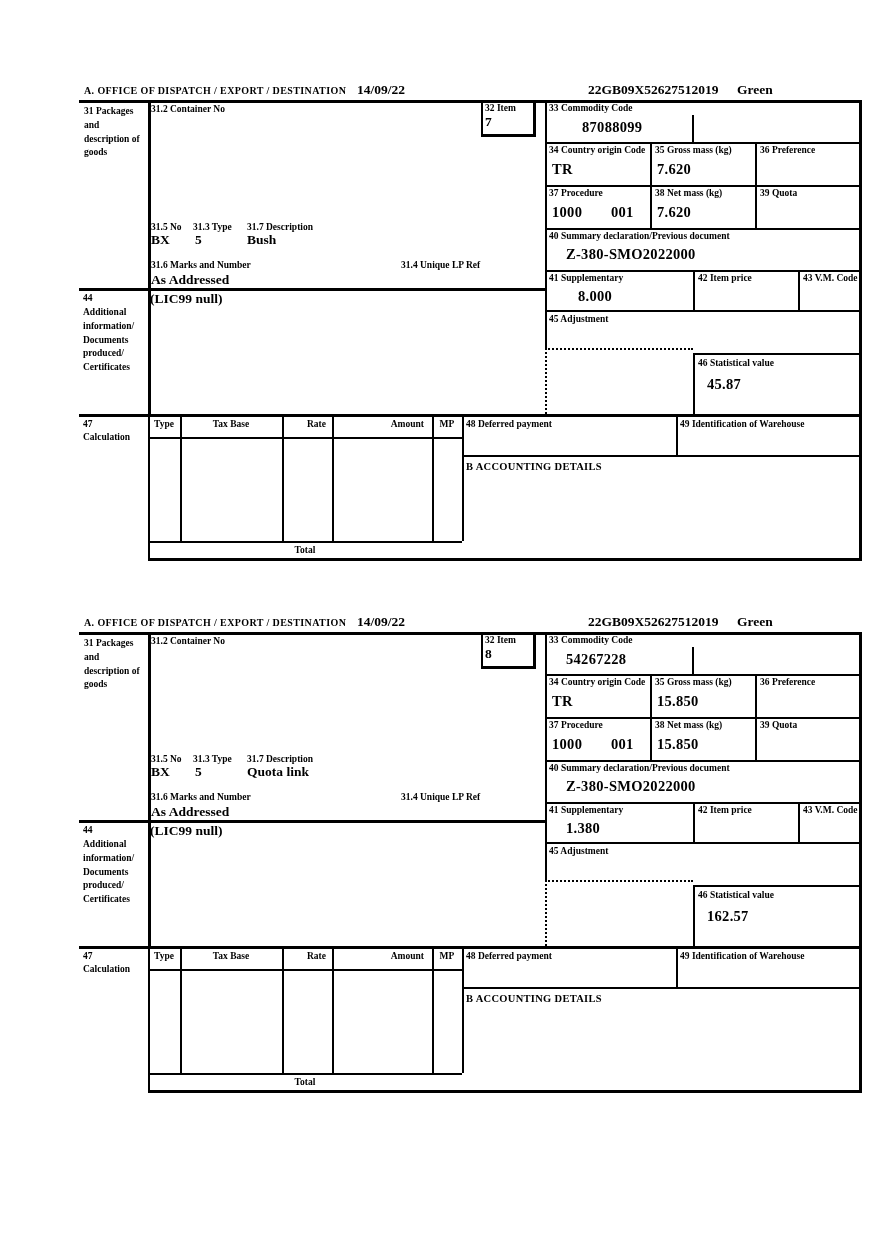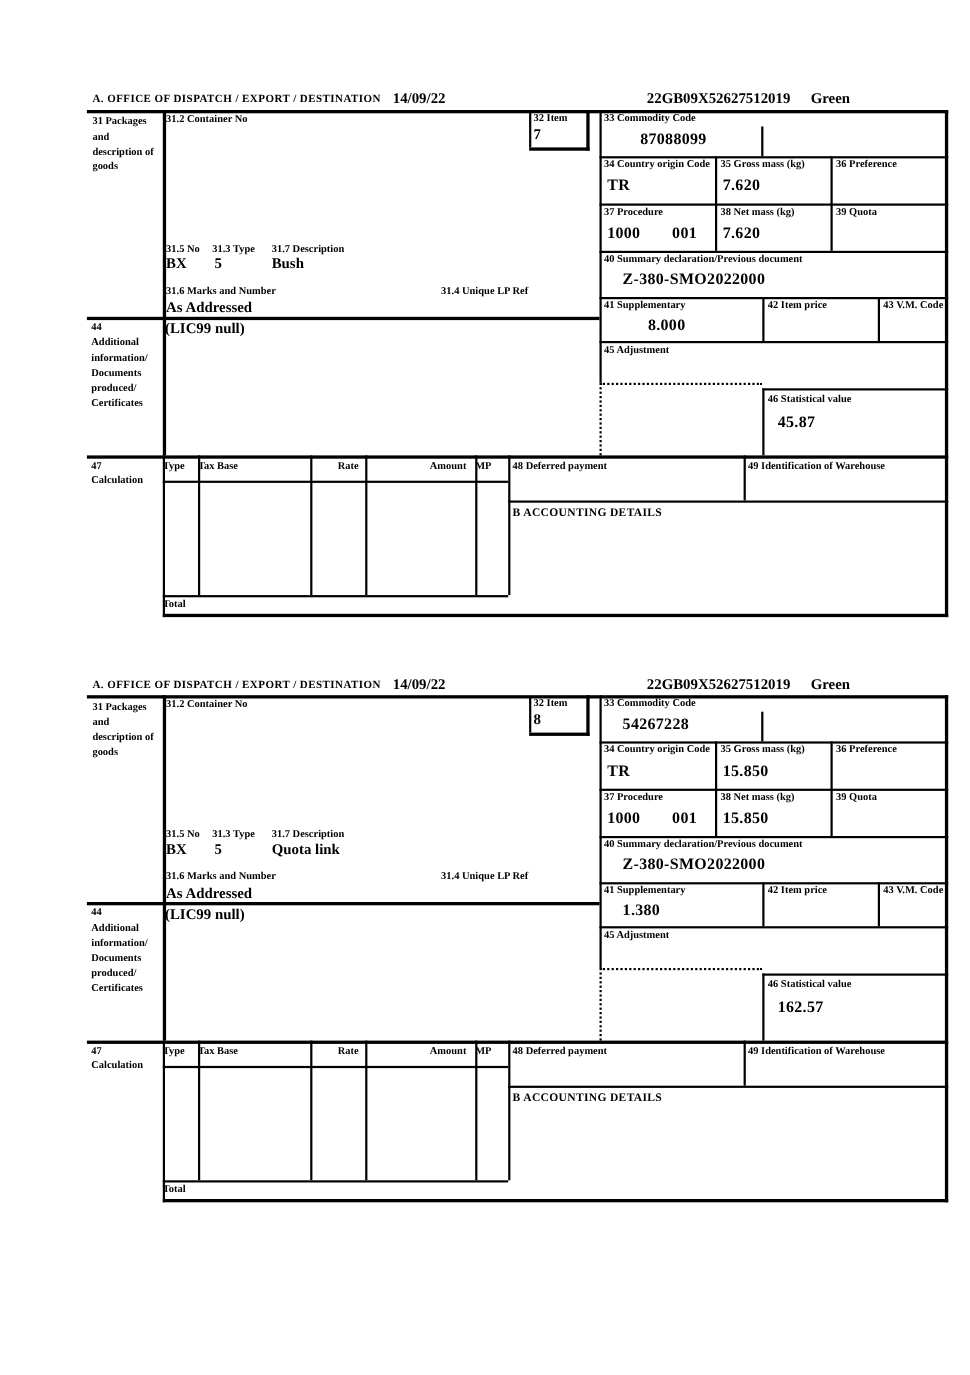--- a/index.html
+++ b/index.html
@@ -13,21 +13,21 @@
   .vl.t3{width:3px;}
   .dh{position:absolute;height:0;border-top:2px dotted #000;}
   .dv{position:absolute;width:0;border-left:2px dotted #000;}
   .txt{position:absolute;white-space:nowrap;line-height:1.15;}
   .wrap{white-space:normal;line-height:1.45;}
   .t-lbl{font-size:9.5px;}
   .t-val{font-size:13.5px;}
   .t-big{font-size:14.5px;letter-spacing:0.3px;}
   .t-hdr{font-size:10px;letter-spacing:0.4px;}
   .t-acct{font-size:10.5px;letter-spacing:0.3px;}
-  .ctr{}
+  .ctr{text-align:center;}
   .rgt{text-align:right;}
 </style>
 </head>
 <body>
 
 <div id="page">
 
   <div class="section" id="sec0" style="top:82px">
 
     <div class="txt t-hdr" style="left:5px;top:3px">A.  OFFICE OF DISPATCH / EXPORT / DESTINATION</div>
@@ -103,21 +103,21 @@
     <div class="txt t-lbl" style="left:576px;top:106px">38 Net mass (kg)</div>
     <div class="txt t-lbl" style="left:681px;top:106px">39 Quota</div>
     <div class="txt t-big" style="left:473px;top:122px">1000</div>
     <div class="txt t-big" style="left:532px;top:122px">001</div>
     <div class="txt t-big" style="left:578px;top:122px">7.620</div>
     <div class="txt t-lbl" style="left:470px;top:149px">40 Summary declaration/Previous document</div>
     <div class="txt t-big" style="left:487px;top:164px">Z-380-SMO2022000</div>
     <div class="txt t-lbl" style="left:470px;top:191px">41 Supplementary</div>
     <div class="txt t-lbl" style="left:619px;top:191px">42 Item price</div>
     <div class="txt t-lbl" style="left:724px;top:191px">43 V.M. Code</div>
-    <div class="txt t-big" style="left:510px;top:206px">8.000</div>
+    <div class="txt t-big" style="left:499px;top:206px">8.000</div>
     <div class="txt t-lbl" style="left:470px;top:232px">45 Adjustment</div>
     <div class="txt t-lbl" style="left:619px;top:276px">46 Statistical value</div>
     <div class="txt t-big" style="left:628px;top:294px">45.87</div>
 
     <div class="txt t-lbl ctr" style="left:69px;top:337px;width:32px">Type</div>
     <div class="txt t-lbl ctr" style="left:101px;top:337px;width:102px">Tax Base</div>
     <div class="txt t-lbl rgt" style="left:203px;top:337px;width:44px">Rate</div>
     <div class="txt t-lbl rgt" style="left:253px;top:337px;width:92px">Amount</div>
     <div class="txt t-lbl ctr" style="left:353px;top:337px;width:30px">MP</div>
     <div class="txt t-lbl" style="left:387px;top:337px">48 Deferred payment</div>

